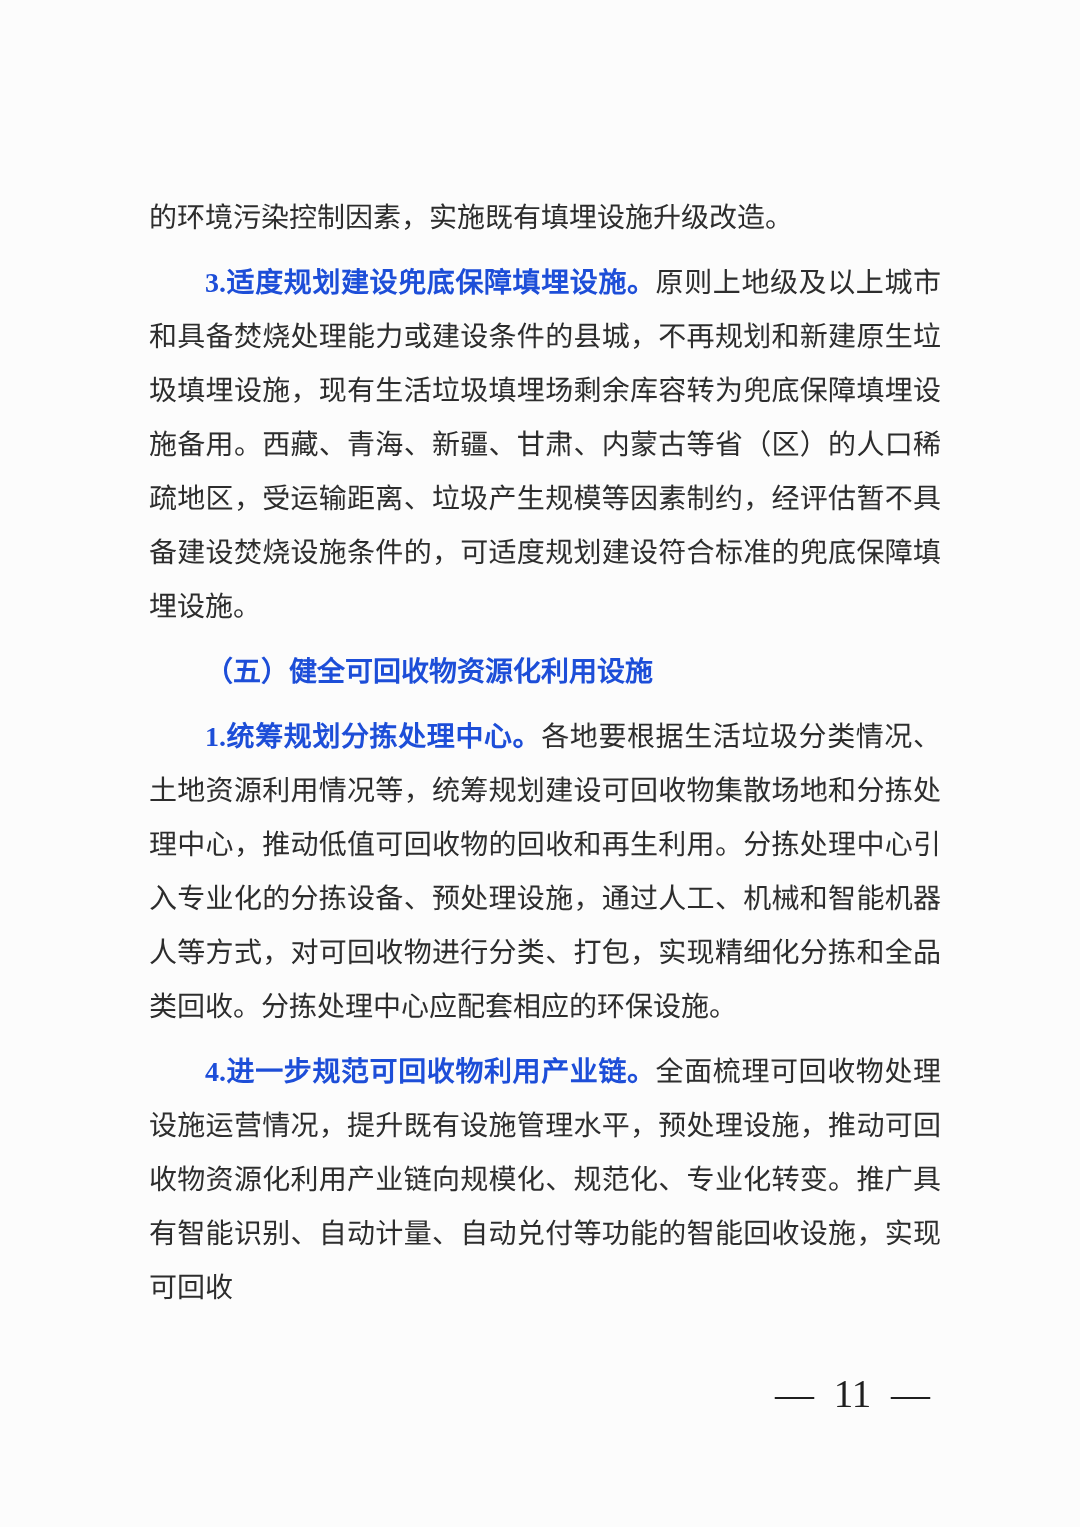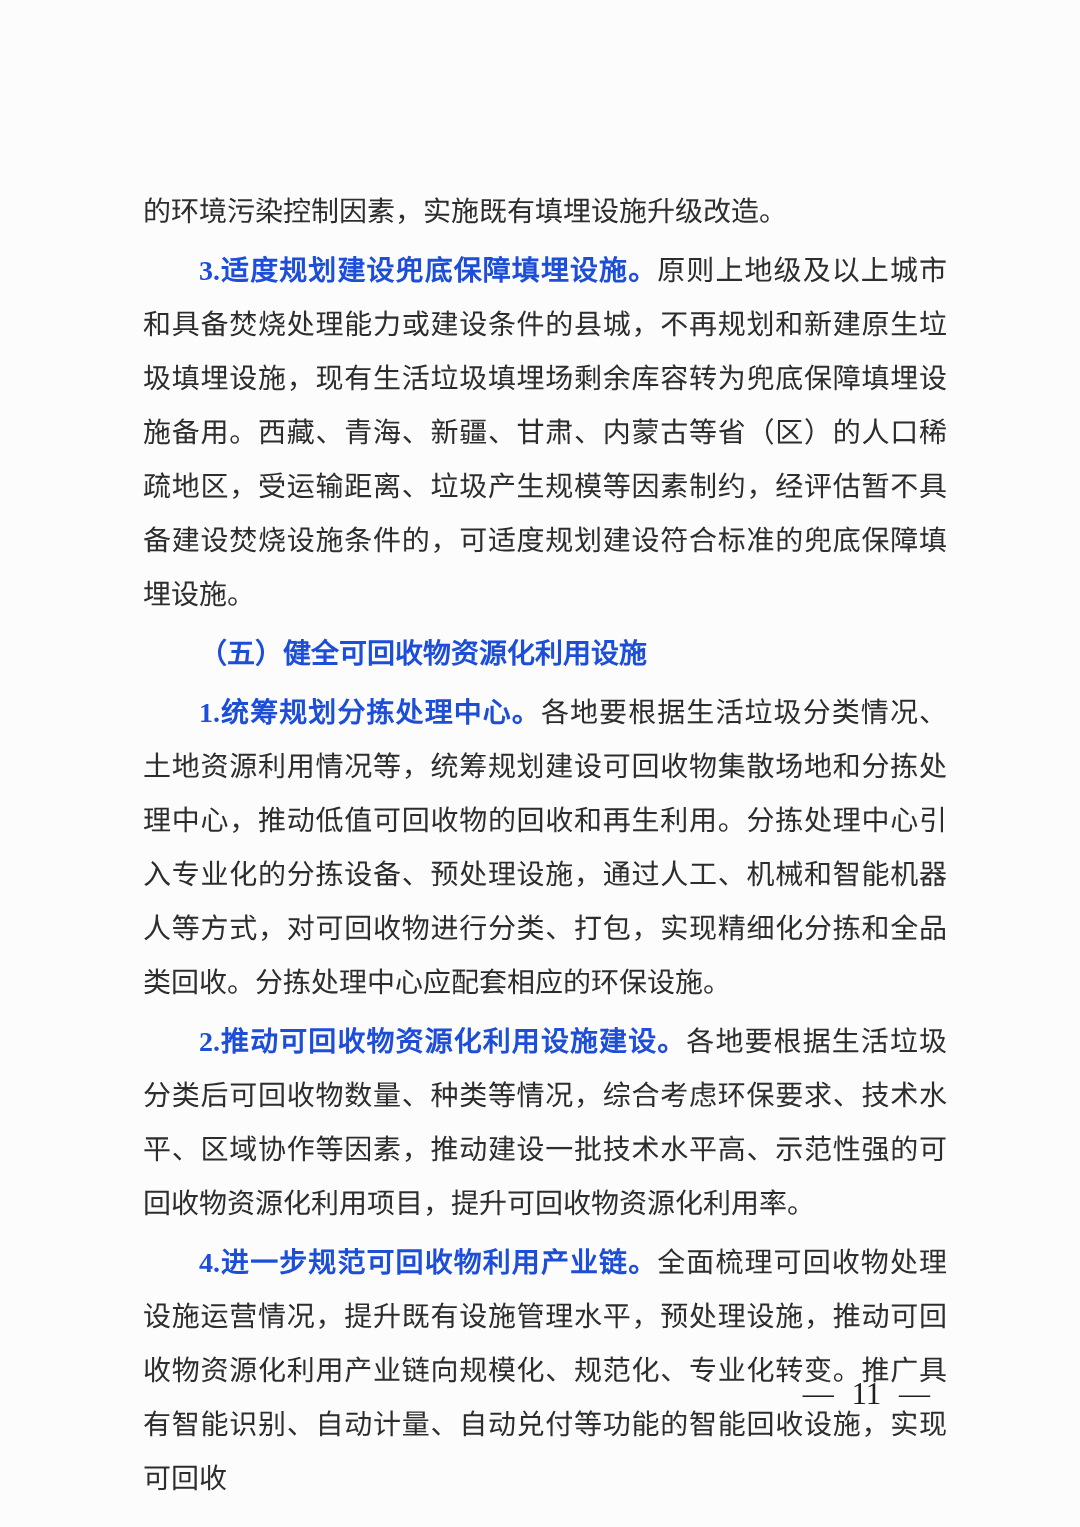--- a/index.html
+++ b/index.html
@@ -15,61 +15,60 @@
     overflow: hidden;
     font-family: "Liberation Serif", "DejaVu Serif", serif;
   }
   .content {
     position: absolute;
     top: 180px;
     left: 138px;
     width: 814px;
   }
   .para {
-    margin: 5px;
+    margin: 11px;
     font-size: 28px;
     line-height: 54px;
     color: #2d2d2d;
     text-align: justify;
     text-justify: inter-character;
     word-break: break-all;
     overflow-wrap: anywhere;
   }
   .para.indent {
     text-indent: 56px;
   }
   .para .lead {
     font-weight: 700;
     color: #1d4ed8;
   }
   .page-number {
     position: absolute;
     top: 1376px;
     right: 150px;
-    font-size: 31px;
+    font-size: 39px;
     line-height: 36px;
     color: #1f1f1f;
     word-spacing: 10px;
     white-space: nowrap;
   }
 </style>
 </head>
 <body>
 
 <div class="page">
   <div class="content">
 
     <p class="para"><span class="lead"></span><span>的环境污染控制因素，实施既有填埋设施升级改造。</span></p>
 
     <p class="para indent"><span class="lead">3.适度规划建设兜底保障填埋设施。</span><span>原则上地级及以上城市和具备焚烧处理能力或建设条件的县城，不再规划和新建原生垃圾填埋设施，现有生活垃圾填埋场剩余库容转为兜底保障填埋设施备用。西藏、青海、新疆、甘肃、内蒙古等省（区）的人口稀疏地区，受运输距离、垃圾产生规模等因素制约，经评估暂不具备建设焚烧设施条件的，可适度规划建设符合标准的兜底保障填埋设施。</span></p>
 
     <p class="para indent"><span class="lead">（五）健全可回收物资源化利用设施</span><span></span></p>
 
     <p class="para indent"><span class="lead">1.统筹规划分拣处理中心。</span><span>各地要根据生活垃圾分类情况、土地资源利用情况等，统筹规划建设可回收物集散场地和分拣处理中心，推动低值可回收物的回收和再生利用。分拣处理中心引入专业化的分拣设备、预处理设施，通过人工、机械和智能机器人等方式，对可回收物进行分类、打包，实现精细化分拣和全品类回收。分拣处理中心应配套相应的环保设施。</span></p>
 
-    <p class="para indent"><span class="lead">2.推动可回收物资源化利用设施建设。</span><span>各地要根据生活垃圾分类后可回收物数量、种类等情况，综合考虑环保要求、技术水平、区域协作等因素，推动建设一批技术水平高、示范性强的可回收物资源化利用项目，提升可回收物资源化利用率。</span></p>
 
     <p class="para indent"><span class="lead">4.进一步规范可回收物利用产业链。</span><span>全面梳理可回收物处理设施运营情况，提升既有设施管理水平，预处理设施，推动可回收物资源化利用产业链向规模化、规范化、专业化转变。推广具有智能识别、自动计量、自动兑付等功能的智能回收设施，实现可回收</span></p>
 
   </div>
 
   <div class="page-number">— 11 —</div>
 </div>
 
 </body></html>

